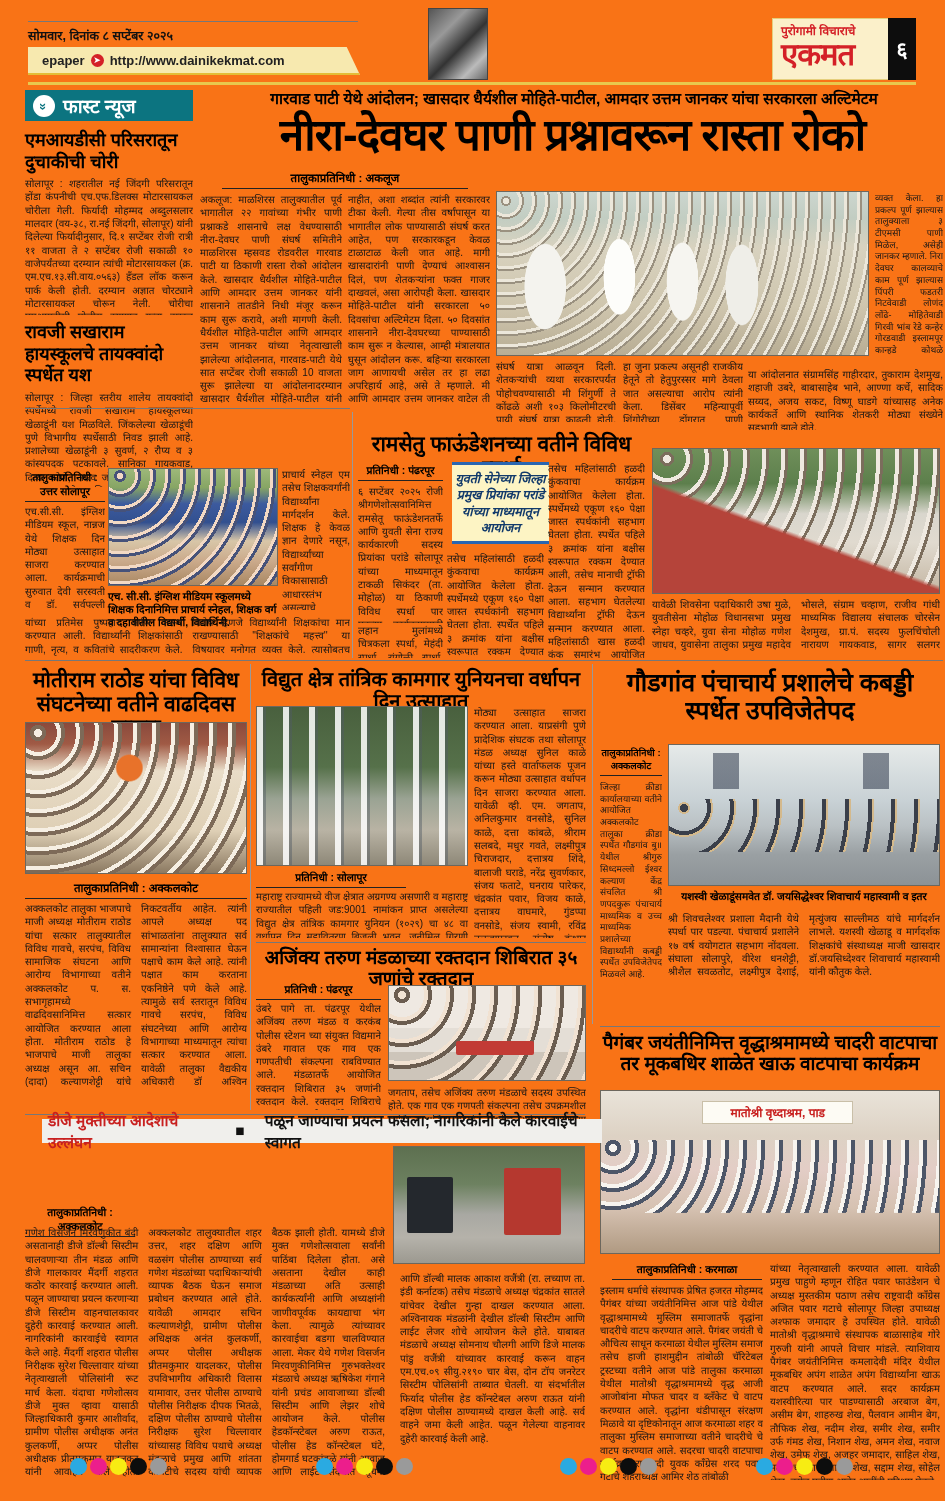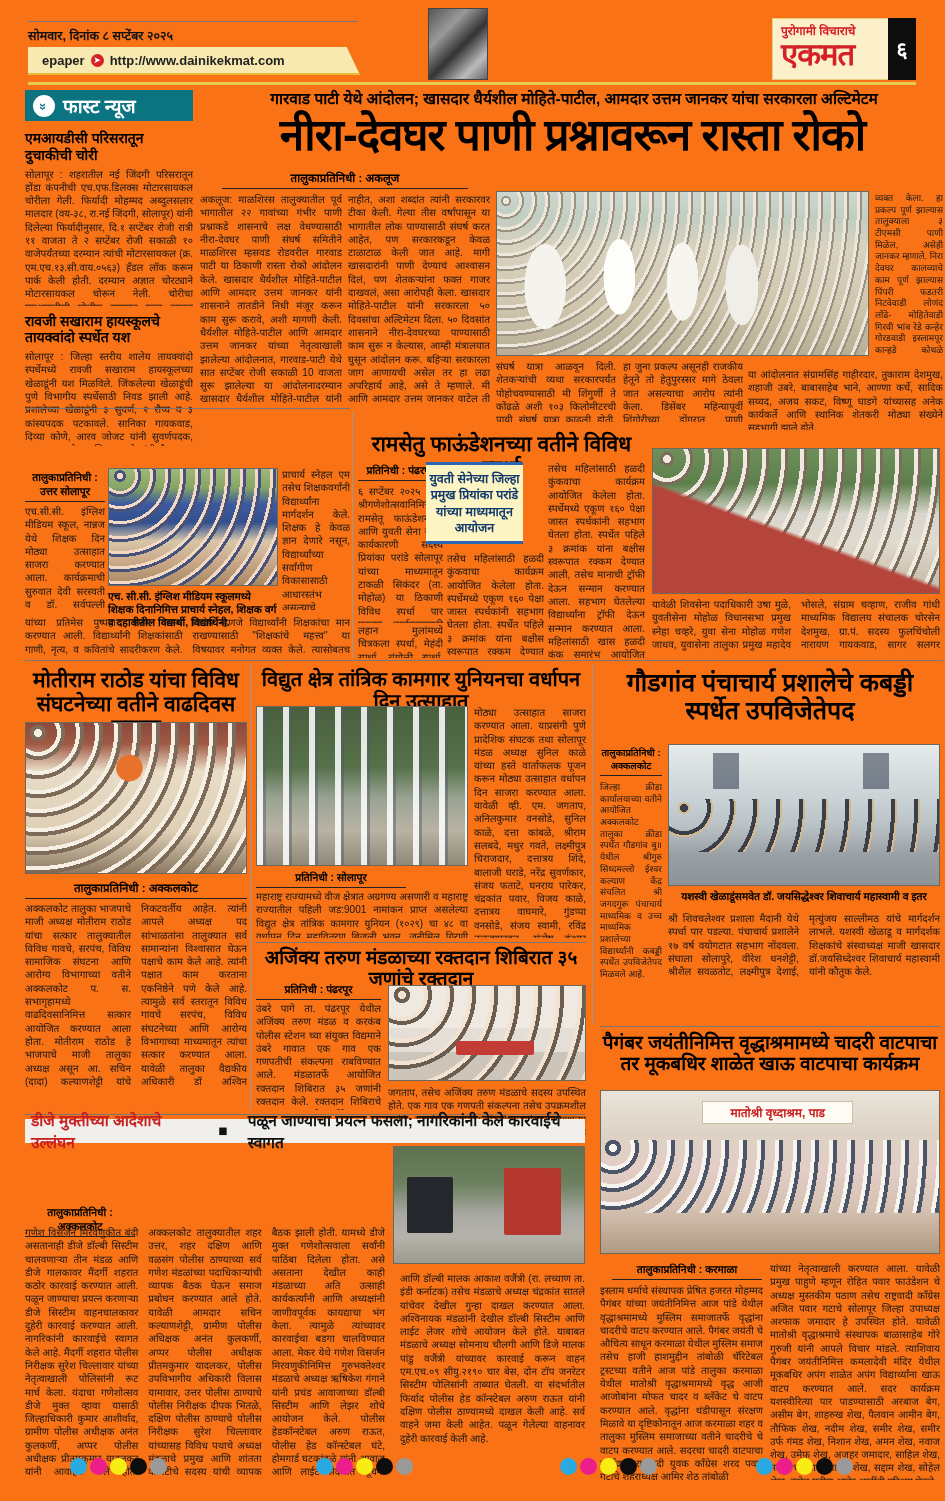--- a/index.html
+++ b/index.html
@@ -31,28 +31,28 @@
   .ekmat-name{color:#d42027;font-size:31px;font-weight:bold;line-height:1;letter-spacing:-1px;}
   .pageno{background:#0d0d0d;color:#fff;font-size:21px;font-weight:bold;display:flex;
           align-items:center;justify-content:center;}
   .gold-rule{background:#e8c84e;}
   
   .fn-head{background:#0c7480;color:#fff;display:flex;align-items:center;gap:8px;padding:0 8px;}
   .fn-head .circ{width:22px;height:22px;border-radius:50%;background:#fff;color:#0c7480;
           font-weight:bold;display:flex;align-items:center;justify-content:center;}
   .fn-head .chev{display:inline-block;transform:rotate(90deg);font-size:13px;letter-spacing:-2px;}
   .fn-title{font-size:19px;font-weight:bold;}
-  .fn-h{font-size:14px;font-weight:bold;line-height:1.2;color:#000;margin:7px 0 4px;}
+  .fn-h{font-size:18px;font-weight:bold;line-height:1.2;color:#000;margin:7px 0 4px;}
   
   .hibox{background:#fdf4c4;border-top:3px solid #2a66b1;border-bottom:3px solid #2a66b1;
          color:#123a6b;font-weight:bold;font-size:12.5px;text-align:center;line-height:1.3;
          padding:6px 3px;}
   
   .strip{background:#f0efec;display:flex;align-items:center;gap:20px;padding:0 6px;
-         font-size:15.5px;font-weight:bold;}
+         font-size:15.5px;font-weight:bold;margin-left:17px;}
   .strip .red{color:#c8201f;}
   .strip .blk{color:#111;}
   
   .ph{position:absolute;border:1px solid #6d675d;box-sizing:border-box;overflow:hidden;}
   .ph-lead{background:
     radial-gradient(ellipse 34px 70px at 13% 58%,#f4f3ee 0 60%,transparent 62%),
     radial-gradient(ellipse 26px 62px at 33% 52%,#fdfdfa 0 60%,transparent 62%),
     radial-gradient(ellipse 26px 64px at 50% 55%,#f6f5f0 0 60%,transparent 62%),
     radial-gradient(ellipse 27px 66px at 66% 57%,#efeee8 0 60%,transparent 62%),
     repeating-radial-gradient(circle at 9px 9px,#ece7da 0 3px,#9a9180 3px 5px,transparent 5px 13px),
@@ -145,21 +145,21 @@
   <div class="ph ph-school" style="left:108px;top:468px;width:170px;height:118px;"></div>
   <div class="abs caption" style="left:108px;top:590px;width:170px;height:26px;">एच. सी.सी. इंग्लिश मीडियम स्कूलमध्ये शिक्षक दिनानिमित्त प्राचार्य स्नेहल, शिक्षक वर्ग व दहावीतील विद्यार्थी, विद्यार्थिनी.</div>
   <div class="abs body-txt" style="left:282px;top:468px;width:68px;height:142px;">प्राचार्य स्नेहल एम तसेच शिक्षकवर्गांनी विद्यार्थ्यांना मार्गदर्शन केले. शिक्षक हे केवळ ज्ञान देणारे नसून, विद्यार्थ्यांच्या सर्वांगीण विकासासाठी आधारस्तंभ असल्याचे प्रतिपादन स्नेहल यांनी केले. सूत्रसंचालन दहावीची विद्यार्थिनी रिया माळी व दीक्षा निकम</div>
   <div class="abs body-txt cols2" style="left:25px;top:616px;width:325px;height:42px;">यांच्या प्रतिमेस पुष्पहार अर्पण करून करण्यात आली. विद्यार्थ्यांनी शिक्षकांसाठी गाणी, नृत्य, व कवितांचे सादरीकरण केले. विशेष म्हणजे विद्यार्थ्यांनी शिक्षकांचा मान राखण्यासाठी ''शिक्षकांचे महत्त्व'' या विषयावर मनोगत व्यक्त केले. त्यासोबतच हर्षवर्धन जाधव, कार्तिकी चौगुले यांनी सहकार्य केले. आभार प्रदर्शन प्रणव वाटे याने केले. शेवटी विद्यार्थ्यांनी शिक्षकांना शुभेच्छा देत फुलांची गुच्छ व भेटवस्तू अर्पण केल्या.</div>
 
   <div class="vr" style="left:352px;top:412px;height:246px;"></div>
   <div class="abs headline" style="left:358px;top:432px;width:287px;font-size:21px;">रामसेतु फाऊंडेशनच्या वतीने विविध स्पर्धा</div>
   <div class="abs byline" style="left:358px;top:463px;width:85px;font-size:10.5px;">प्रतिनिधी : पंढरपूर</div>
   <div class="abs body-txt" style="left:358px;top:485px;width:85px;height:138px;">६ सप्टेंबर २०२५ रोजी श्रीगणेशोत्सवानिमित्त रामसेतू फाऊंडेशनतर्फे आणि युवती सेना राज्य कार्यकारणी सदस्य प्रियांका परांडे सोलापूर यांच्या माध्यमातून टाकळी सिकंदर (ता. मोहोळ) या ठिकाणी विविध स्पर्धा पार पडल्या. कार्यक्रमासाठी माजी गृहराज्यमंत्री सिद्धाराम म्हेत्रे, सोलापूर लोकसभा संपर्क प्रमुख महेश साठे, महिला सक्षमीकरण राज्य प्रमुख अनिता माळगे आदी मान्यवर उपस्थित होते.</div>
   <div class="abs body-txt" style="left:358px;top:624px;width:85px;height:34px;">लहान मुलांमध्ये चित्रकला स्पर्धा, मेहंदी स्पर्धा, रांगोळी स्पर्धा, खुल्या गटासाठी मेहंदी स्पर्धा, आणि रांगोळी स्पर्धा</div>
-  <div class="abs hibox" style="left:426px;top:462px;width:97px;height:82px;">युवती सेनेच्या जिल्हा प्रमुख प्रियांका परांडे यांच्या माध्यमातून आयोजन</div>
+  <div class="abs hibox" style="left:452px;top:462px;width:97px;height:82px;font-style:italic;">युवती सेनेच्या जिल्हा प्रमुख प्रियांका परांडे यांच्या माध्यमातून आयोजन</div>
   <div class="abs body-txt" style="left:447px;top:552px;width:97px;height:106px;">तसेच महिलांसाठी हळदी कुंकवाचा कार्यक्रम आयोजित केलेला होता. स्पर्धेमध्ये एकूण १६० पेक्षा जास्त स्पर्धकांनी सहभाग घेतला होता. स्पर्धेत पहिले ३ क्रमांक यांना बक्षीस स्वरूपात रक्कम देण्यात आली, तसेच मानाची ट्रॉफी देऊन सन्मान करण्यात आला. सहभाग घेतलेल्या विद्यार्थ्यांना ट्रॉफी देऊन सन्मान करण्यात आला. महिलांसाठी खास हळदी कुंकू समारंभ आयोजित केला होता. यावेळी अनिता माळगे यांनी महिलांना स्वतःचा रोजगार निर्माण करण्यासाठी आणि स्वयंसिद्ध बनण्यासाठी बहुमोल मार्गदर्शन केले. तसेच सर्वच मान्यवरांनी मार्गदर्शन केले.</div>
   <div class="abs body-txt" style="left:548px;top:462px;width:97px;height:196px;">तसेच महिलांसाठी हळदी कुंकवाचा कार्यक्रम आयोजित केलेला होता. स्पर्धेमध्ये एकूण १६० पेक्षा जास्त स्पर्धकांनी सहभाग घेतला होता. स्पर्धेत पहिले ३ क्रमांक यांना बक्षीस स्वरूपात रक्कम देण्यात आली, तसेच मानाची ट्रॉफी देऊन सन्मान करण्यात आला. सहभाग घेतलेल्या विद्यार्थ्यांना ट्रॉफी देऊन सन्मान करण्यात आला. महिलांसाठी खास हळदी कुंकू समारंभ आयोजित केला होता. यावेळी अनिता माळगे यांनी महिलांना स्वतःचा रोजगार निर्माण करण्यासाठी आणि स्वयंसिद्ध बनण्यासाठी बहुमोल मार्गदर्शन केले. तसेच सर्वच मान्यवरांनी मार्गदर्शन केले.</div>
 
   <div class="ph ph-table" style="left:652px;top:448px;width:288px;height:146px;"></div>
   <div class="abs body-txt cols2" style="left:652px;top:598px;width:288px;height:60px;">यावेळी शिवसेना पदाधिकारी उषा मुळे, युवतीसेना मोहोळ विधानसभा प्रमुख स्नेहा चव्हरे, युवा सेना मोहोळ गणेश जाधव, युवासेना तालुका प्रमुख महादेव भोसले, संग्राम चव्हाण, राजीव गांधी माध्यमिक विद्यालय संचालक चोरसेन देशमुख, ग्रा.पं. सदस्य फुलचिंचोली नारायण गायकवाड, सागर सलगर पुळुजवाडी, अजिंक्य सपाट नारापुर, माजी नगरसेवक गणेशदास परदेशी, छगन पवार, बाळासाहेब बोबडे, संतोष परांडे, विश्वास वसेकर, शुभम मुळे, नारायण मुळे, आकाश गाडे, प्रमोद बाबर, दत्ता पांढरे, पालक, ग्रामस्थ, स्पर्धक परीक्षक, निरीक्षक उपस्थित होते. हळदी कुंकवाच्या कार्यक्रमासाठी आलेल्या सर्व सुवासिनींना भेटवस्तू देऊन सन्मानित केले गेले. आभार प्रदर्शन इंजि प्रियांका परांडे यांनी केले.</div>
 
   <div class="hr" style="left:25px;top:660px;width:918px;"></div>
 
   <div class="abs headline" style="left:25px;top:668px;width:222px;font-size:21px;">मोतीराम राठोड यांचा विविध संघटनेच्या वतीने वाढदिवस साजरा</div>
   <div class="ph ph-motiram" style="left:25px;top:722px;width:222px;height:152px;"></div>
@@ -176,21 +176,21 @@
   <div class="hr" style="left:256px;top:942px;width:330px;"></div>
   <div class="abs headline" style="left:256px;top:947px;width:330px;font-size:19px;">अजिंक्य तरुण मंडळाच्या रक्तदान शिबिरात ३५ जणांचे रक्तदान</div>
   <div class="abs byline" style="left:256px;top:982px;width:125px;font-size:10.5px;">प्रतिनिधी : पंढरपूर</div>
   <div class="abs body-txt" style="left:256px;top:1002px;width:125px;height:108px;">उंबरे पागे ता. पंढरपूर येथील अजिंक्य तरुण मंडळ व करकंब पोलीस स्टेशन च्या संयुक्त विद्यमाने उंबरे गावात एक गाव एक गणपतीची संकल्पना राबविण्यात आले. मंडळातर्फे आयोजित रक्तदान शिबिरात ३५ जणांनी रक्तदान केले. रक्तदान शिबिराचे उद्घाटन राष्ट्रवादी काँग्रेस युवक जिल्हा उपाध्यक्ष (शरद पवार गट) शाहाजी माणिक मुळे यांच्याहस्ते करण्यात आले. उद्घाटन प्रसंगी, अमर इंगळे क्रांतिकारी शेतकरी संघटना युवक जिल्हाध्यक्ष, मंडळाचे अध्यक्ष महादेव माळी, चांगदेव अचघटराव, विजय कानमुडे, रुद्र चौगुले, विष्णू लठेकर परशुराम अघटराव, हनुमंत</div>
   <div class="ph ph-blood" style="left:388px;top:985px;width:198px;height:96px;"></div>
   <div class="abs body-txt" style="left:388px;top:1086px;width:198px;height:54px;">जगताप, तसेच अजिंक्य तरुण मंडळाचे सदस्य उपस्थित होते. एक गाव एक गणपती संकल्पना तसेच उपक्रमशील आणि सामाजिक कार्यात नेहमीच अग्रेसर असणाऱ्या अजिंक्य तरुण मंडळाचे करकंब सह पंचक्रोशीतून कौतुक केले जात आहे.</div>
 
   <div class="vr" style="left:592px;top:664px;height:360px;"></div>
   <div class="abs headline" style="left:600px;top:668px;width:340px;font-size:25px;">गौडगांव पंचाचार्य प्रशालेचे कबड्डी स्पर्धेत उपविजेतेपद</div>
   <div class="abs byline" style="left:600px;top:746px;width:62px;font-size:9.5px;">तालुकाप्रतिनिधी : अक्कलकोट</div>
-  <div class="abs body-sm" style="left:600px;top:782px;width:62px;height:200px;">जिल्हा क्रीडा कार्यालयाच्या वतीने आयोजित अक्कलकोट तालुका क्रीडा स्पर्धेत गौडगांव बु॥ येथील श्रीगुरु सिध्दमल्लो ईश्वर कल्याण केंद्र संचलित श्री जगदगुरू पंचाचार्य माध्यमिक व उच्च माध्यमिक प्रशालेच्या विद्यार्थ्यांनी कबड्डी स्पर्धेत उपविजेतेपद मिळवले आहे.</div>
+  <div class="abs body-sm" style="left:600px;top:782px;width:62px;height:200px;">जिल्हा क्रीडा कार्यालयाच्या वतीने आयोजित अक्कलकोट तालुका क्रीडा स्पर्धेत गौडगांव बु॥ येथील श्रीगुरु सिध्दमल्लो ईश्वर कल्याण केंद्र संचलित श्री णपदकुरू पंचाचार्य माध्यमिक व उच्च माध्यमिक प्रशालेच्या विद्यार्थ्यांनी कबड्डी स्पर्धेत उपविजेतेपद मिळवले आहे.</div>
   <div class="ph ph-gaud" style="left:668px;top:744px;width:272px;height:142px;"></div>
   <div class="abs caption" style="left:668px;top:890px;width:272px;text-align:center;">यशस्वी खेळाडूंसमवेत डॉ. जयसिद्धेश्वर शिवाचार्य महास्वामी व इतर</div>
   <div class="abs body-txt cols2" style="left:668px;top:912px;width:272px;height:108px;">श्री शिवचलेश्वर प्रशाला मैदानी येथे स्पर्धा पार पडल्या. पंचाचार्य प्रशालेने १७ वर्ष वयोगटात सहभाग नोंदवला. संघाला सोलापुरे, वीरेश धनशेट्टी, श्रीशैल सवळतोट, लक्ष्मीपुत्र देशाई, मृत्युंजय साल्लीमठ यांचे मार्गदर्शन लाभले. यशस्वी खेळाडू व मार्गदर्शक शिक्षकांचे संस्थाध्यक्ष माजी खासदार डॉ.जयसिध्देश्वर शिवाचार्य महास्वामी यांनी कौतुक केले.</div>
 
   <div class="hr" style="left:600px;top:1026px;width:340px;"></div>
   <div class="abs headline" style="left:600px;top:1032px;width:340px;font-size:19px;">पैगंबर जयंतीनिमित्त वृद्धाश्रमामध्ये चादरी वाटपाचा तर मूकबधिर शाळेत खाऊ वाटपाचा कार्यक्रम</div>
   <div class="ph ph-oldage" style="left:600px;top:1090px;width:340px;height:164px;">
     <span class="ph-sign">मातोश्री वृध्दाश्रम, पाड</span>
   </div>
   <div class="abs byline" style="left:612px;top:1262px;width:150px;font-size:10.5px;">तालुकाप्रतिनिधी : करमाळा</div>

